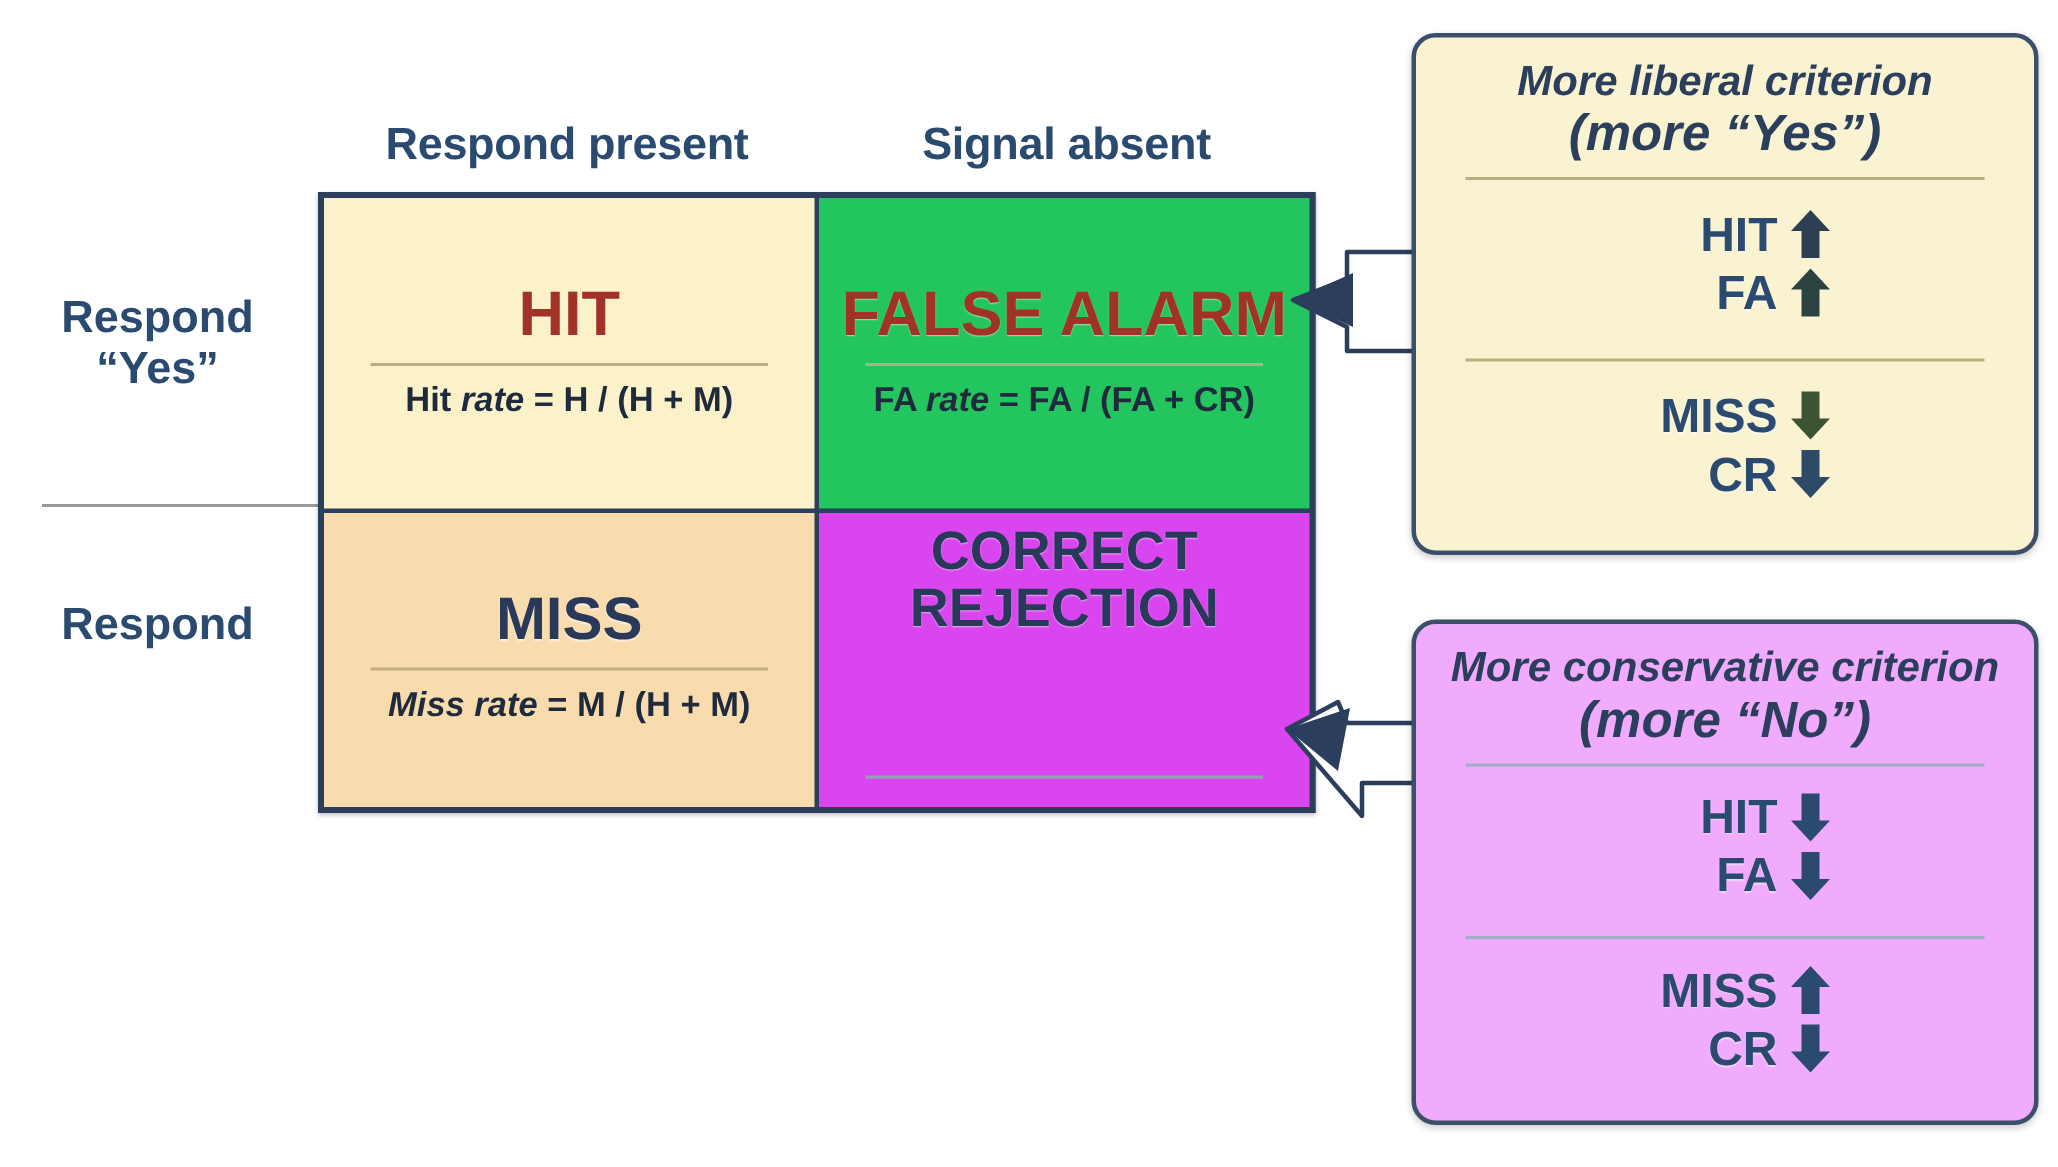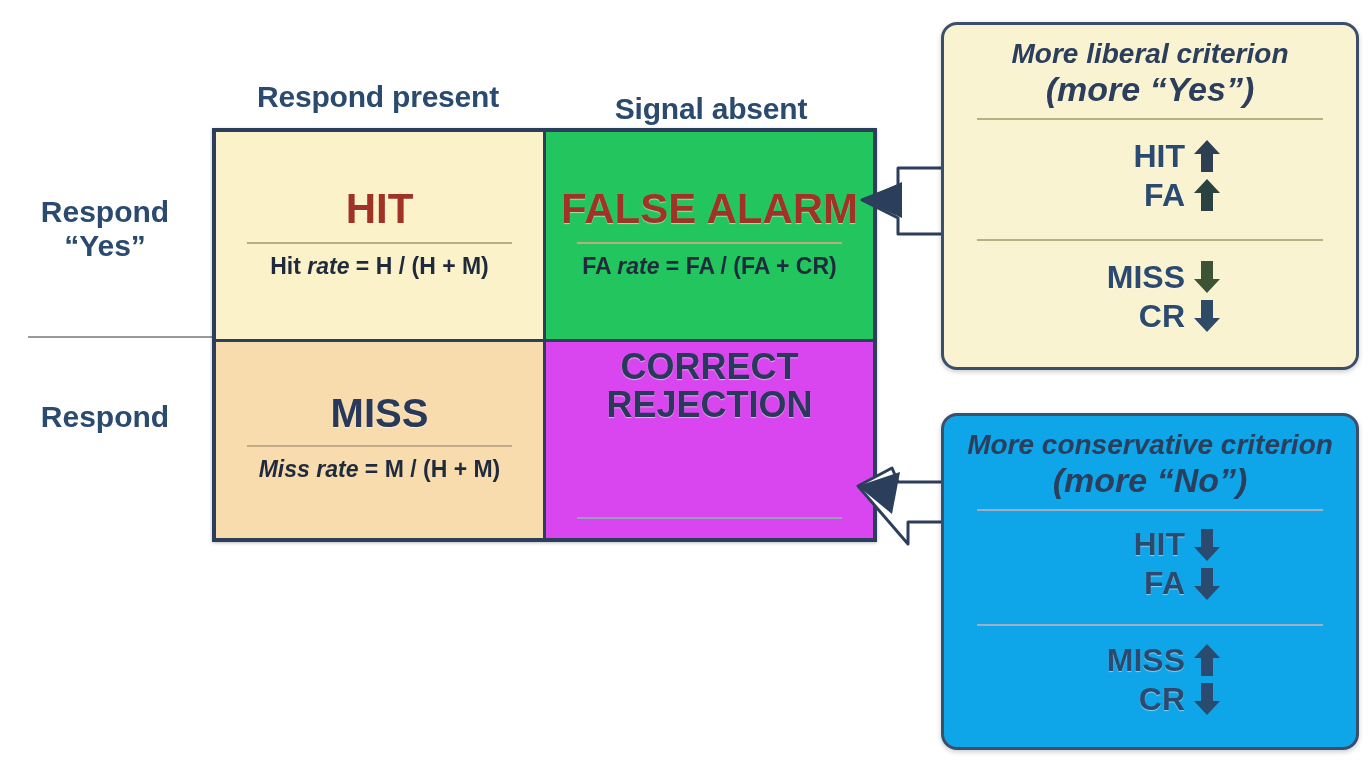--- a/index.html
+++ b/index.html
@@ -20,21 +20,21 @@
   .col-header {
     position: absolute;
     color: #2b4a6f;
     font-weight: bold;
     font-size: 30px;
     letter-spacing: -0.2px;
     text-align: center;
     white-space: nowrap;
   }
   #col-header-present { left: 212px; top: 80px; width: 332px; }
-  #col-header-absent  { left: 545px; top: 92px; width: 332px; }
+  #col-header-absent  { left: 545px; top: 80px; width: 332px; }
 
   
   .row-header {
     position: absolute;
     color: #2b4a6f;
     font-size: 30px;
     font-weight: bold;
     text-align: center;
     line-height: 1.14;
     width: 200px;
@@ -125,21 +125,21 @@
     align-items: center;
     padding: 14px 18px 16px;
     box-shadow: 0 2px 5px rgba(0,0,0,0.2);
   }
   #callout-liberal {
     left: 941px; top: 22px; width: 418px; height: 348px;
     background: #faf3d2;
   }
   #callout-conservative {
     left: 941px; top: 413px; width: 418px; height: 337px;
-    background: #0ea5e9;
+    background: #f0abfc;
   }
   .callout-title {
     color: #2b3f5c;
     font-style: italic;
     font-weight: bold;
     font-size: 28px;
     line-height: 1.06;
     text-align: center;
     white-space: nowrap;
   }

